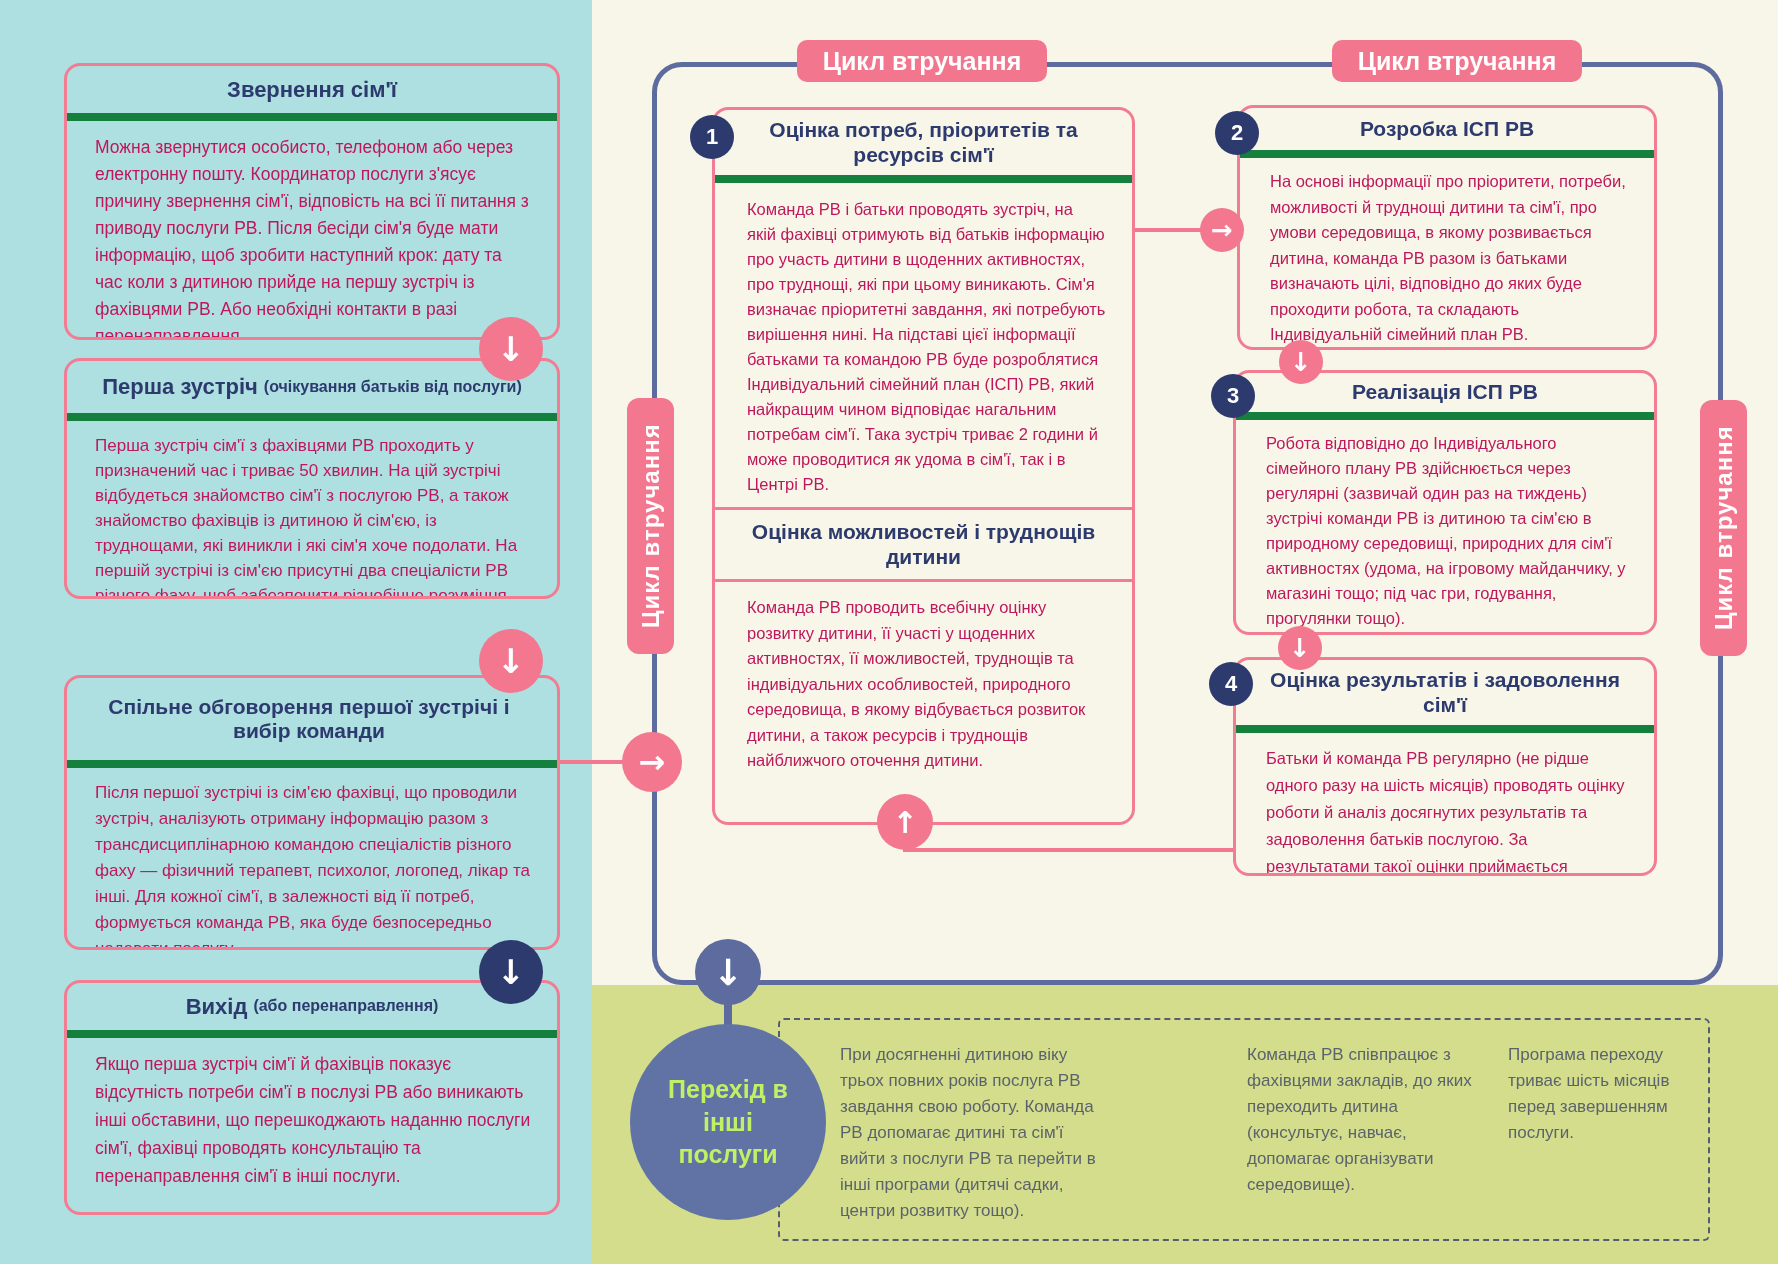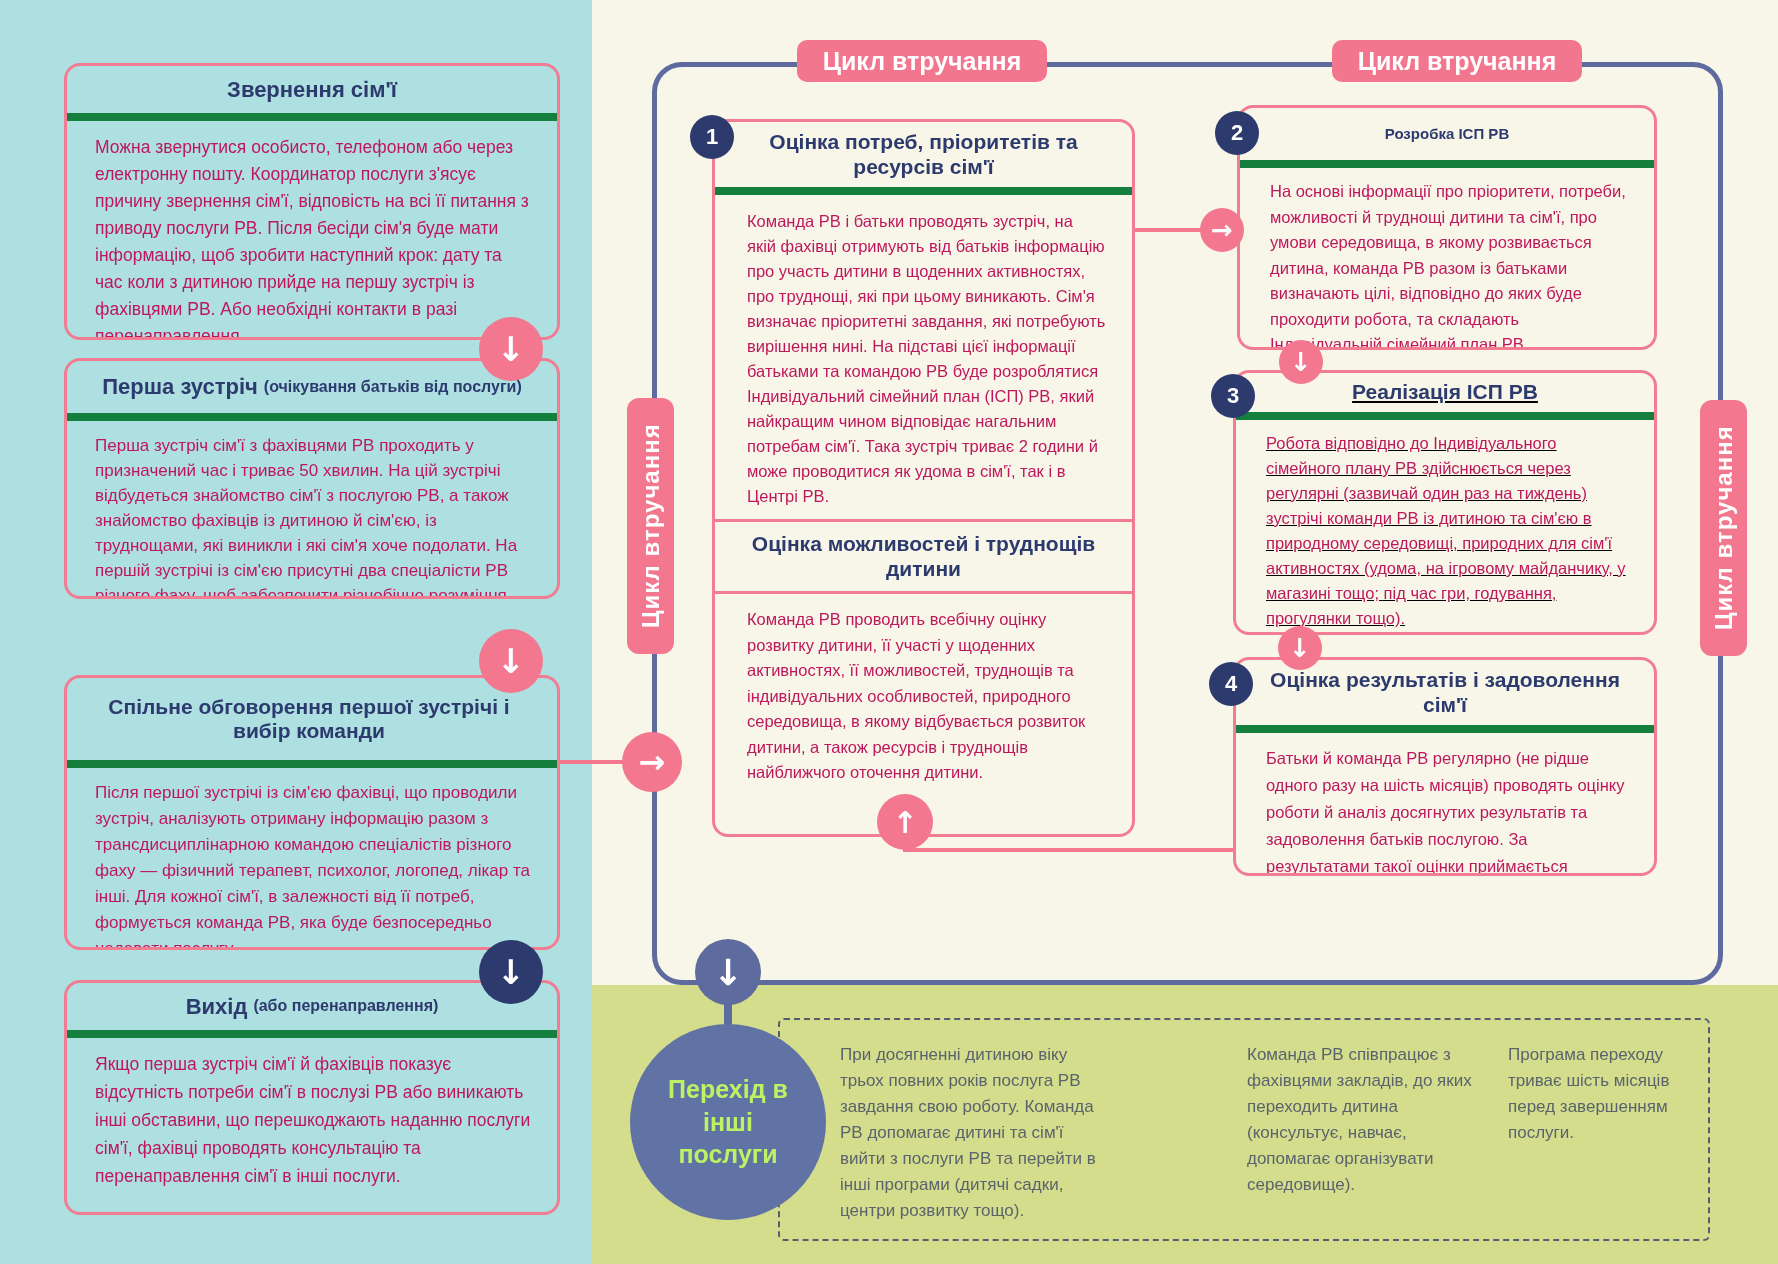--- a/index.html
+++ b/index.html
@@ -95,35 +95,35 @@
     </div>
   <div class="abs circ navy" style="left:479px;top:940px;width:64px;height:64px;font-size:34px;">
       <span>↓</span>
     </div>
 
   <div class="abs badge" style="left:797px;top:40px;width:250px;height:42px;">Цикл втручання</div>
   <div class="abs badge" style="left:1332px;top:40px;width:250px;height:42px;">Цикл втручання</div>
   <div class="abs vlabel" style="left:627px;top:398px;width:47px;height:256px;">Цикл втручання</div>
   <div class="abs vlabel" style="left:1700px;top:400px;width:47px;height:256px;">Цикл втручання</div>
 
-  <div class="abs pbox" style="left:712px;top:107px;width:423px;height:718px;background:#f8f6e8;z-index:3;margin-top:12px;">
+  <div class="abs pbox" style="left:712px;top:107px;width:423px;height:718px;background:#f8f6e8;z-index:3;">
     <div class="head" style="height:73px;font-size:21px;">Оцінка потреб, пріоритетів та ресурсів сім'ї</div>
     <div class="body" style="height:327px;flex:0 0 auto;font-size:16.5px;line-height:25px;padding:14px 26px 0 32px;border-bottom:3px solid #f27d92;box-sizing:border-box;">Команда РВ і батьки проводять зустріч, на якій фахівці отримують від батьків інформацію про участь дитини в щоденних активностях, про труднощі, які при цьому виникають. Сім'я визначає пріоритетні завдання, які потребують вирішення нині. На підставі цієї інформації батьками та командою РВ буде розроблятися Індивідуальний сімейний план (ІСП) РВ, який найкращим чином відповідає нагальним потребам сім'ї. Така зустріч триває 2 години й може проводитися як удома в сім'ї, так і в Центрі РВ.</div>
     <div class="head" style="height:72px;font-size:21px;border-bottom:3px solid #f27d92;">Оцінка можливостей і труднощів дитини</div>
     <div class="body" style="font-size:16.5px;line-height:25.5px;padding:13px 26px 0 32px;">Команда РВ проводить всебічну оцінку розвитку дитини, її участі у щоденних активностях, її можливостей, труднощів та індивідуальних особливостей, природного середовища, в якому відбувається розвиток дитини, а також ресурсів і труднощів найближчого оточення дитини.</div>
   </div>
   <div class="abs numcirc" style="left:690px;top:115px;">1</div>
 
   <div class="abs pbox" style="left:1237px;top:105px;width:420px;height:245px;background:#f8f6e8;z-index:3;">
-    <div class="head" style="height:60px;font-size:15px;">Розробка ІСП РВ</div>
+    <div class="head" style="height:50px;font-size:21px;">Розробка ІСП РВ</div>
     <div class="body" style="font-size:16.5px;line-height:25.5px;padding:11px 22px 0 30px;">На основі інформації про пріоритети, потреби, можливості й труднощі дитини та сім'ї, про умови середовища, в якому розвивається дитина, команда РВ разом із батьками визначають цілі, відповідно до яких буде проходити робота, та складають Індивідуальній сімейний план РВ.</div>
   </div>
   <div class="abs numcirc" style="left:1215px;top:111px;">2</div>
 
-  <div class="abs pbox" style="left:1233px;top:370px;width:424px;height:265px;background:#f8f6e8;z-index:3;text-decoration:underline;">
+  <div class="abs pbox" style="left:1233px;top:370px;width:424px;height:265px;background:#f8f6e8;z-index:3;">
     <div class="head" style="height:47px;font-size:21px;">Реалізація ІСП РВ</div>
     <div class="body" style="font-size:16.5px;line-height:25px;padding:11px 22px 0 30px;">Робота відповідно до Індивідуального сімейного плану РВ здійснюється через регулярні (зазвичай один раз на тиждень) зустрічі команди РВ із дитиною та сім'єю в природному середовищі, природних для сім'ї активностях (удома, на ігровому майданчику, у магазині тощо; під час гри, годування, прогулянки тощо).</div>
   </div>
   <div class="abs numcirc" style="left:1211px;top:374px;">3</div>
 
   <div class="abs pbox" style="left:1233px;top:657px;width:424px;height:219px;background:#f8f6e8;z-index:3;">
     <div class="head" style="height:73px;font-size:21px;">Оцінка результатів і задоволення сім'ї</div>
     <div class="body" style="font-size:16.5px;line-height:27px;padding:12px 22px 0 30px;">Батьки й команда РВ регулярно (не рідше одного разу на шість місяців) проводять оцінку роботи й аналіз досягнутих результатів та задоволення батьків послугою. За результатами такої оцінки приймається рішення про оновлення Індивідуального сімейного плану і постановку нових цілей.</div>
   </div>
   <div class="abs numcirc" style="left:1209px;top:662px;">4</div>

